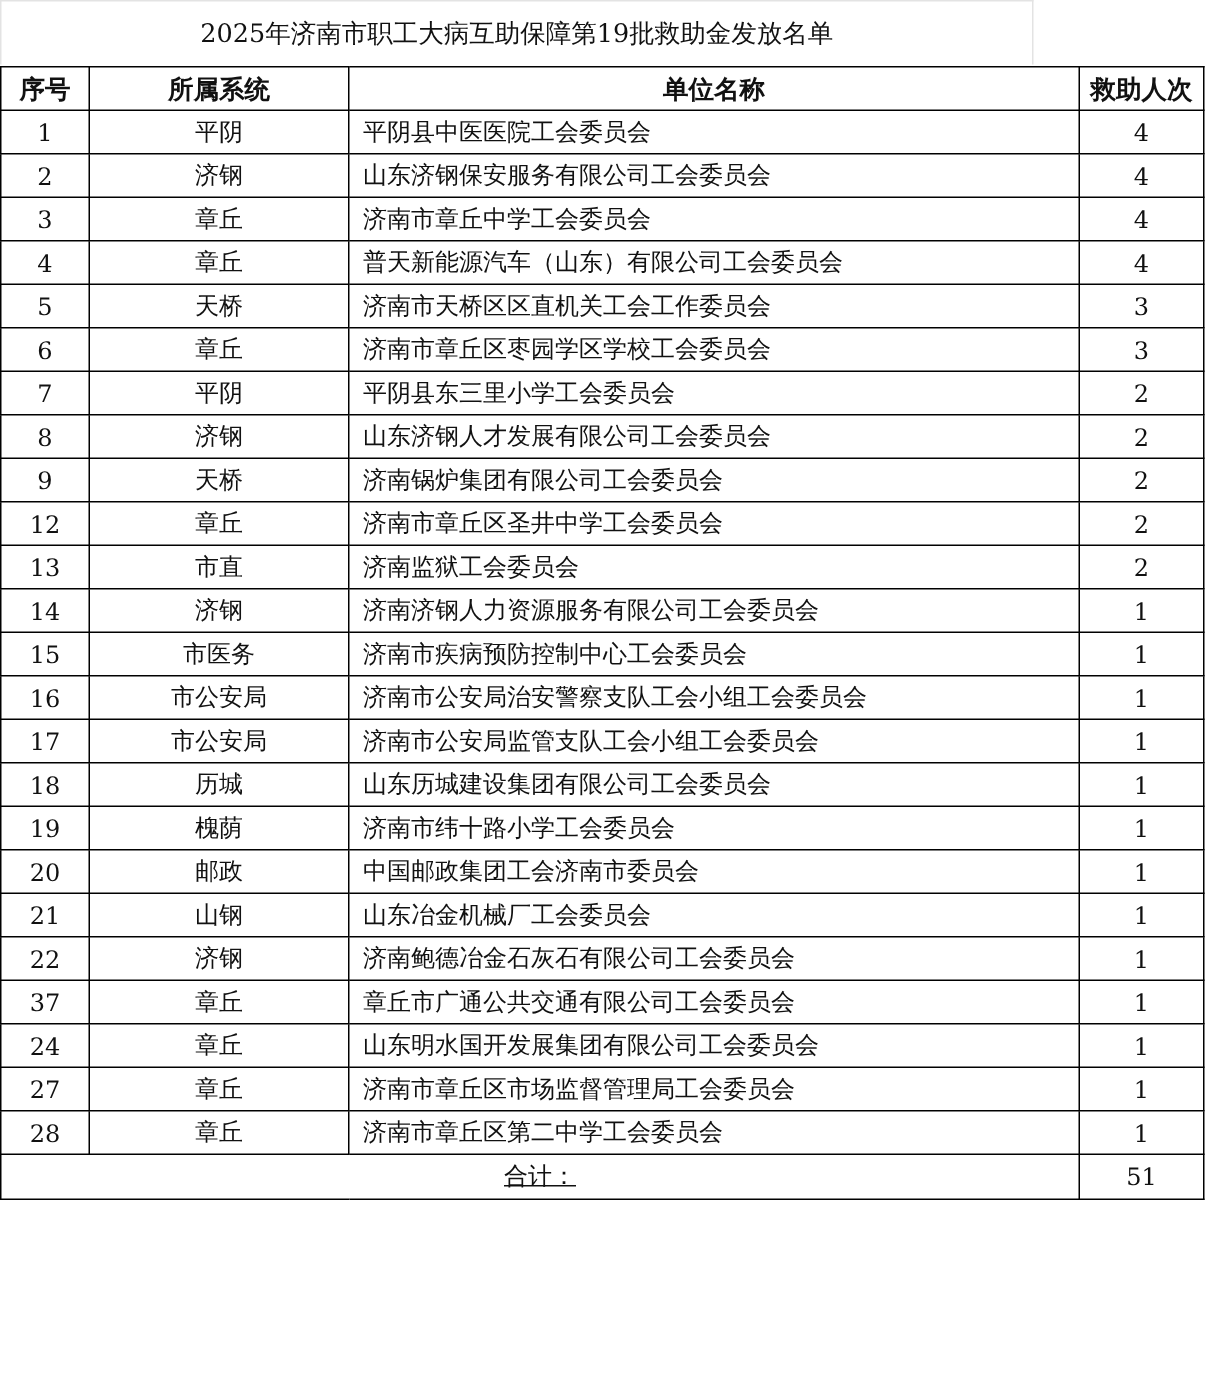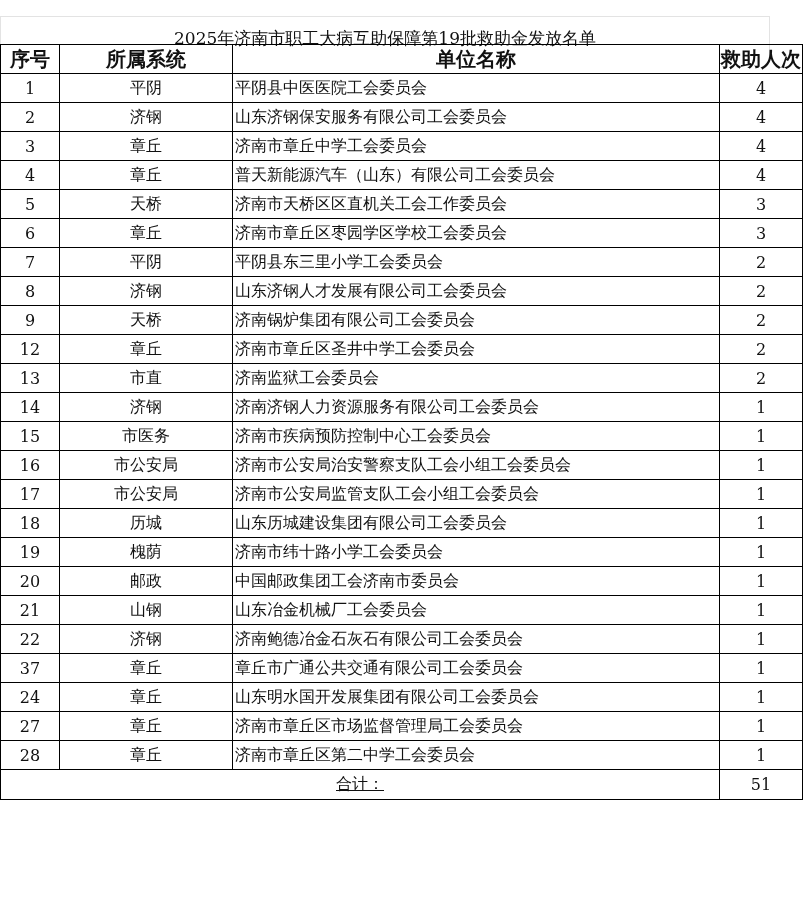--- a/index.html
+++ b/index.html
@@ -1,29 +1,29 @@
 <!DOCTYPE html>
 <html><head>
 <meta charset="utf-8">
 <style>
   html, body { margin: 0; padding: 0; background: #ffffff; }
   body { width: 803px; height: 918px; position: relative; overflow: hidden;
          font-family: "DejaVu Serif", "Liberation Serif", serif; color: #111; }
-  .title-box { position: absolute; left: 0; top: 0; width: 770px; height: 43px;
+  .title-box { position: absolute; left: 0; top: 0; width: 689px; height: 43px;
                border: 1px solid #e3e3e3; border-bottom: none; box-sizing: border-box;
                display: flex; align-items: center; justify-content: center;
-               font-size: 17px; letter-spacing: 0px; margin-top: 16px; }
+               font-size: 17px; letter-spacing: 0px; }
   table { position: absolute; left: 0; top: 44px; border-collapse: collapse;
           table-layout: fixed; width: 802px; }
   col.c1 { width: 59px; } col.c2 { width: 173px; } col.c3 { width: 487px; } col.c4 { width: 83px; }
   th, td { border: 1px solid #000; height: 28px; padding: 0; font-size: 16px;
            white-space: nowrap; overflow: hidden; }
-  th { font-weight: bold; font-size: 20px; text-align: center; height: 28px; }
+  th { font-weight: bold; font-size: 17px; text-align: center; height: 28px; }
   td.idx, td.sys, td.cnt { text-align: center; }
-  td.name { text-align: left; padding-left: 2px; }
+  td.name { text-align: left; padding-left: 9px; }
   tr.total td { height: 29px; text-align: center; }
   tr.total td.label { text-align: center; text-decoration: underline; }
 </style>
 </head>
 <body>
 
 <div class="title-box">2025年济南市职工大病互助保障第19批救助金发放名单</div>
 
 <table>
   <colgroup>

